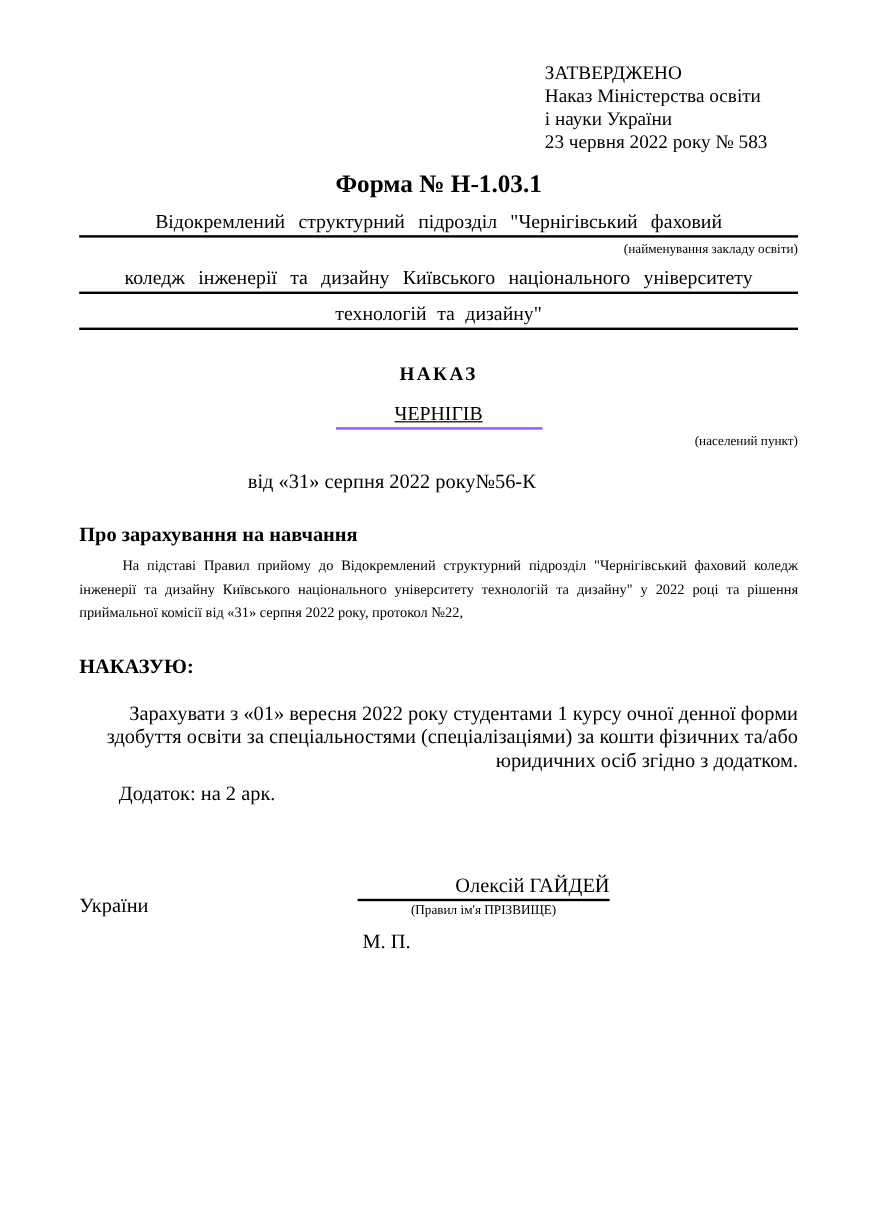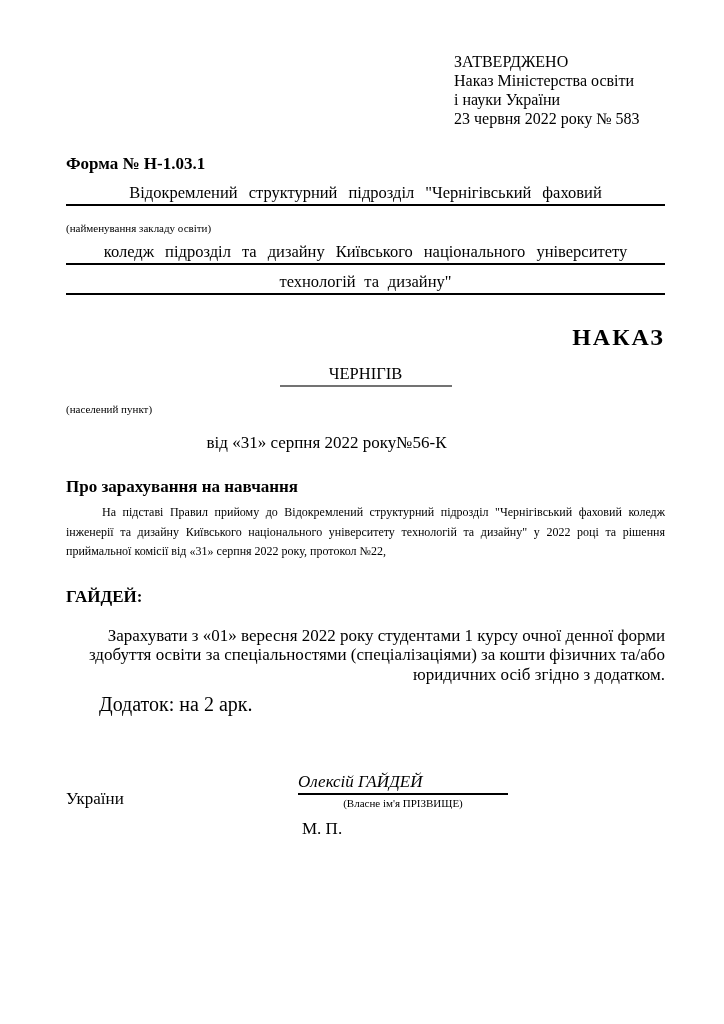--- a/index.html
+++ b/index.html
@@ -15,60 +15,61 @@
     padding: 52px 59px 0 66px;
     background: #fff;
   }
   
   .approval {
     margin-left: 388px;
     font-size: 16px;
     line-height: 19px;
   }
   .form-number {
-    margin-top: 26px;
-    text-align: left;
+    margin-top: 13px;
+    text-align: center;
     font-weight: bold;
-    font-size: 17px;
+    font-size: 21px;
   }
   
   .inst { margin-top: 9px; }
   .inst-line {
     text-align: center;
     font-size: 16.5px;
     border-bottom: 2px solid #000000;
     padding-bottom: 1px;
   }
   .ws-wide { word-spacing: 0.42em; }
   .ws-mid  { word-spacing: 0.28em; }
   .caption {
-    text-align: left;
+    text-align: right;
     font-size: 11px;
     line-height: 14px;
-    padding-top: 15px;
+    padding-top: 3px;
   }
   .inst-line2 { margin-top: 7px; }
   .inst-line3 { margin-top: 7px; }
   
   .order-title {
     margin-top: 29px;
-    text-align: right;
+    text-align: center;
     font-weight: bold;
-    font-size: 24px;
+    font-size: 16px;
     letter-spacing: 2px;
   }
   
   .city-wrap { margin-top: 13px; text-align: center; }
   .city-line {
     display: inline-block;
     width: 172px;
     font-size: 16.5px;
-    border-bottom: 2px solid #737373;
+    border-bottom: 2px solid #8b5cf6;
     padding-bottom: 1px;
     text-align: center;
+    text-decoration: underline;
   }
   
   .date-row {
     margin-top: 17px;
     display: flex;
     justify-content: center;
     font-size: 17px;
   }
   .date-row .num { padding-right: 78px; }
   
@@ -91,40 +92,39 @@
     font-size: 17px;
   }
   .para2 {
     margin-top: 19px;
     font-size: 17px;
     line-height: 19.5px;
     text-align: right;
   }
   .attachment {
     margin-top: 9px;
-    font-size: 20px;
+    font-size: 17px;
     text-indent: 33px;
   }
   
   .sig-row {
     margin-top: 56px;
     display: flex;
     align-items: flex-end;
     font-size: 17px;
   }
   .sig-position { width: 222px; padding-bottom: 1px; }
   .sig-col-sign { width: 157px; }
   .sig-gap { width: 10px; }
   .sig-col-name { width: 210px; }
   .sig-line {
     border-bottom: 2px solid #000;
-    text-align: left;
+    text-align: right;
     min-height: 20px;
     padding-bottom: 1px;
-    font-style: italic;
   }
   .sig-caption {
     text-align: center;
     font-size: 11px;
     line-height: 14px;
     padding-top: 1px;
   }
   .seal {
     margin-top: 9px;
     margin-left: 236px;
@@ -141,50 +141,50 @@
     <div>Наказ Міністерства освіти</div>
     <div>і науки України</div>
     <div>23 червня 2022 року № 583</div>
   </div>
 
   <div class="form-number">Форма № Н-1.03.1</div>
 
   <div class="inst">
     <div class="inst-line ws-wide">Відокремлений структурний підрозділ "Чернігівський фаховий</div>
     <div class="caption">(найменування закладу освіти)</div>
-    <div class="inst-line inst-line2 ws-wide">коледж підрозділ та дизайну Київського національного університету</div>
+    <div class="inst-line inst-line2 ws-wide">коледж інженерії та дизайну Київського національного університету</div>
     <div class="inst-line inst-line3 ws-mid">технологій та дизайну"</div>
   </div>
 
   <div class="order-title">НАКАЗ</div>
 
   <div class="city-wrap">
     <div class="city-line">ЧЕРНІГІВ</div>
     <div class="caption">(населений пункт)</div>
   </div>
 
   <div class="date-row">
     <span>від «31» серпня 2022 року</span>
     <span class="num">№56-К</span>
   </div>
 
   <div class="subject">Про зарахування на навчання</div>
 
   <div class="para indent">На підставі Правил прийому до Відокремлений структурний підрозділ "Чернігівський фаховий коледж інженерії та дизайну Київського національного університету технологій та дизайну" у 2022 році та рішення приймальної комісії від «31» серпня 2022 року, протокол №22,</div>
 
-  <div class="order-word">ГАЙДЕЙ:</div>
+  <div class="order-word">НАКАЗУЮ:</div>
 
   <div class="para2">Зарахувати з «01» вересня 2022 року студентами 1 курсу очної денної форми здобуття освіти за спеціальностями (спеціалізаціями) за кошти фізичних та/або юридичних осіб згідно з додатком.</div>
 
   <div class="attachment">Додаток: на 2 арк.</div>
 
   <div class="sig-row">
     <div class="sig-position">України</div>
     <div class="sig-gap"></div>
     <div class="sig-col-name">
       <div class="sig-line">Олексій ГАЙДЕЙ</div>
-      <div class="sig-caption">(Власне ім'я ПРІЗВИЩЕ)</div>
+      <div class="sig-caption">(Правил ім'я ПРІЗВИЩЕ)</div>
     </div>
   </div>
 
   <div class="seal">М. П.</div>
 
 </div>
 
 </body></html>

